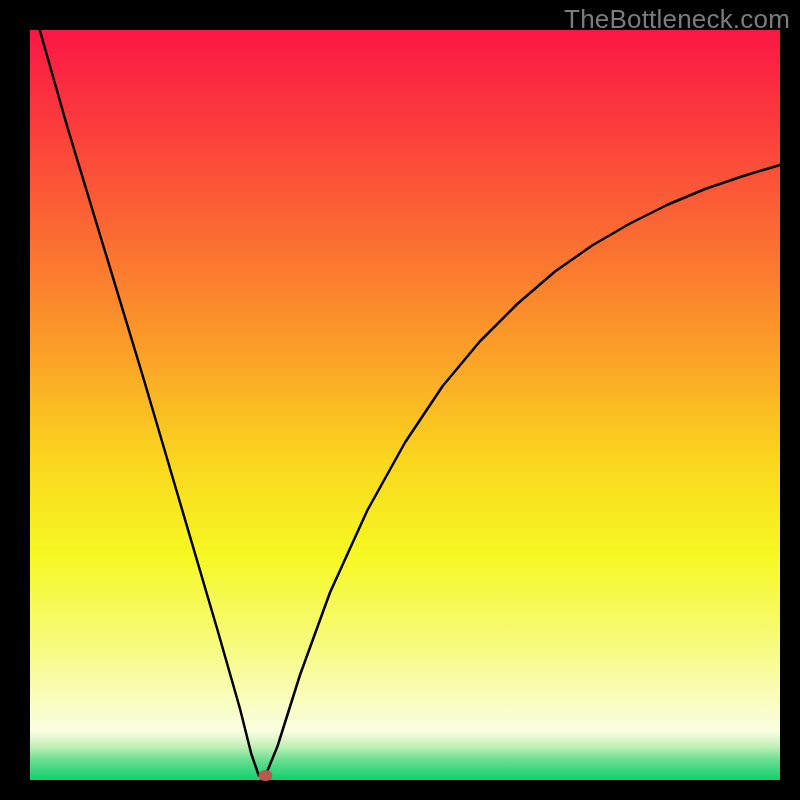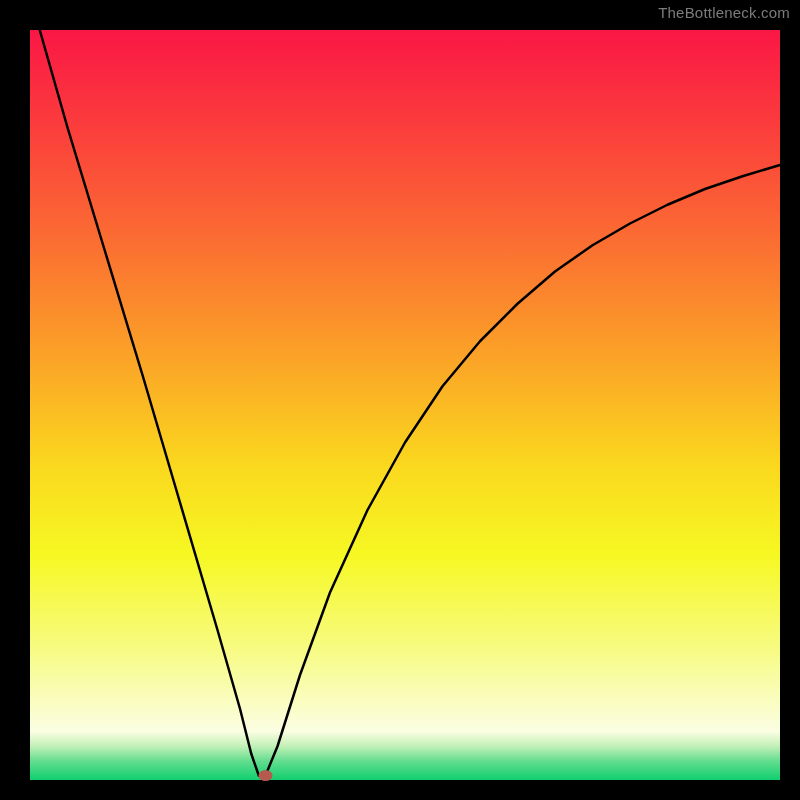--- a/index.html
+++ b/index.html
@@ -15,21 +15,21 @@
     position: relative;
     width: 800px;
     height: 800px;
     background: #000;
   }
   .attribution {
     position: absolute;
     top: 4px;
     right: 10px;
     color: #7c7c7c;
-    font-size: 15px;
+    font-size: 26px;
     font-weight: 500;
     letter-spacing: 0.2px;
   }
   svg {
     position: absolute;
     top: 0;
     left: 0;
   }
 </style>
 </head>

